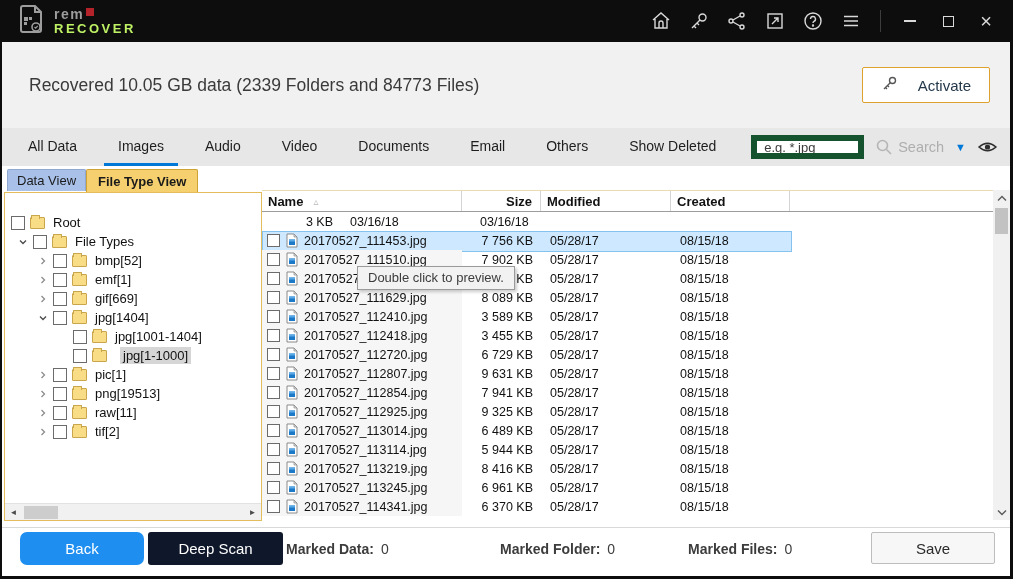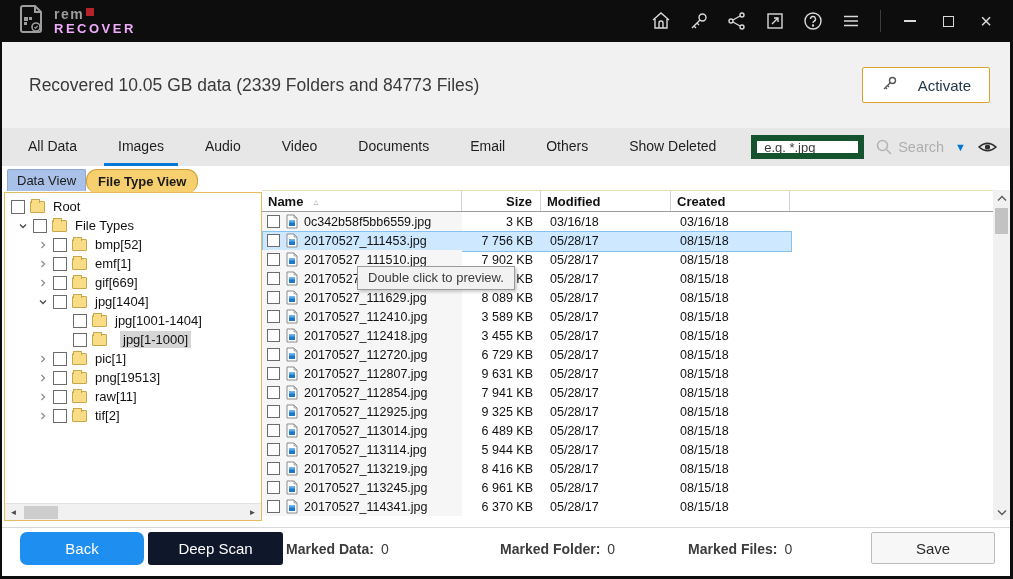--- a/index.html
+++ b/index.html
@@ -6,21 +6,21 @@
   body { font-family: "Liberation Sans", sans-serif; background:#444; }
   .window { width:1013px; height:579px; position:relative; background:#0d0d0d; overflow:hidden; }
 
   
   .titlebar { position:absolute; top:0; left:0; width:100%; height:42px;
     display:flex; align-items:center; justify-content:space-between; padding:0 12px 0 16px; }
   .logo { display:flex; align-items:center; gap:8px; }
   .logo-text { display:flex; flex-direction:column; line-height:1.05; }
   .logo-line1 { font-size:14px; font-weight:bold; color:#9d9d9d; letter-spacing:1.5px; display:flex; align-items:flex-start; gap:2px; }
   .red-sq { width:8px; height:8px; background:#b4232a; display:inline-block; margin-top:1px; }
-  .logo-line2 { font-size:13px; font-weight:bold; color:#f0abfc; letter-spacing:2.5px; }
+  .logo-line2 { font-size:13px; font-weight:bold; color:#bef264; letter-spacing:2.5px; }
   .tb-icons { display:flex; align-items:center; gap:8px; }
   .tb-btn { width:30px; height:30px; display:flex; align-items:center; justify-content:center; cursor:pointer; }
   .tb-btn svg { stroke:#d9d9d9; fill:none; stroke-width:1.4; }
   .tb-divider { width:1px; height:22px; background:#3d3d3d; margin:0 6px; }
   .min-glyph { width:12px; height:1.5px; background:#d9d9d9; }
   .max-glyph { width:11px; height:11px; border:1.5px solid #d9d9d9; }
   .close-glyph { color:#d9d9d9; font-size:20px; line-height:1; font-weight:400; }
 
   
   .header { position:absolute; top:42px; left:2px; right:3px; height:86px; background:#f1f1f1;
@@ -47,24 +47,24 @@
   .eye-btn { cursor:pointer; display:flex; align-items:center; }
 
   
   .content { position:absolute; top:166px; left:2px; right:3px; bottom:52px; background:#fff; }
 
   
   .left-panel { position:absolute; left:2px; top:3px; width:258px; bottom:6px; }
   .lp-tabs { display:flex; height:23px; align-items:flex-start; padding-left:3px; }
   .lp-tab { font-size:13px; padding:3px 9px 3px; background:#a9c1e9; border:1px solid #8fa8cf; border-bottom:none;
     color:#1a1a1a; cursor:pointer; border-radius:2px 2px 0 0; }
-  .lp-tab.active { background:#f6cf6e; border-color:#cfa235; font-weight:bold; padding:4px 11px;border-radius:11px; }
+  .lp-tab.active { background:#f6cf6e; border-color:#cfa235; font-weight:bold; padding:4px 11px; }
   .lp-body { position:absolute; top:23px; left:0; right:0; bottom:0; border:1px solid #e3bd5b;
     background:#fff; display:flex; flex-direction:column; overflow:hidden; }
-  .tree { flex:1; overflow:hidden; padding-top:4px; }
+  .tree { flex:1; overflow:hidden; padding-top:20px; }
   .tree-row { height:19px; display:flex; align-items:center; font-size:13px; color:#111; cursor:pointer; }
   .chevbox { width:20px; display:flex; justify-content:center; flex:none; }
   .cb { width:14px; height:14px; border:1px solid #6b6b6b; background:#fff; flex:none; cursor:pointer; }
   .folder-icon { width:15px; height:12px; background:#f9dc86; border:1px solid #c9a64c; border-radius:1px;
     position:relative; margin:0 5px 0 5px; flex:none; }
   .folder-icon::before { content:''; position:absolute; top:-3px; left:0; width:7px; height:3px;
     background:#f9dc86; border:1px solid #c9a64c; border-bottom:none; border-radius:1px 1px 0 0; }
   .tlabel { padding:1px 3px; white-space:nowrap; }
   .tlabel.selhl { background:#d6d6d6;margin-left:8px; }
   .hscroll { height:17px; background:#f1f1f1; display:flex; align-items:center; border-top:1px solid #e2e2e2; }
@@ -369,30 +369,20 @@
           <span>Name</span>
           <span class="sort-glyph">▵</span>
         </div>
         <div class="th size" style="width:79px">Size</div>
         <div class="th" style="width:130px">Modified</div>
         <div class="th" style="width:119px">Created</div>
         <div class="th" style="flex:1;border-right:none"></div>
       </div>
       <div class="tbody">
           <div class="trow">
-            <div class="cell c-name">
-              <span class="rcb"></span>
-              <svg width="12" height="15" viewBox="0 0 12 15" style="flex:none">
-                <path d="M1 1 h7 l3 3 v10 h-10 z" fill="#fff" stroke="#8a8a8a" stroke-width="1"></path>
-                <path d="M8 1 l3 3 h-3 z" fill="#dcdcdc" stroke="#8a8a8a" stroke-width="0.7"></path>
-                <rect x="3" y="6.5" width="6" height="5.5" fill="#1c79c8"></rect>
-                <rect x="3" y="6.5" width="6" height="2" fill="#5aa9e6"></rect>
-              </svg>
-              <span class="fname">0c342b58f5bb6559.jpg</span>
-            </div>
             <div class="cell c-size">3 KB</div>
             <div class="cell c-mod">03/16/18</div>
             <div class="cell c-cre">03/16/18</div>
           </div>
           <div class="trow selected">
             <div class="cell c-name">
               <span class="rcb"></span>
               <svg width="12" height="15" viewBox="0 0 12 15" style="flex:none">
                 <path d="M1 1 h7 l3 3 v10 h-10 z" fill="#fff" stroke="#8a8a8a" stroke-width="1"></path>
                 <path d="M8 1 l3 3 h-3 z" fill="#dcdcdc" stroke="#8a8a8a" stroke-width="0.7"></path>

